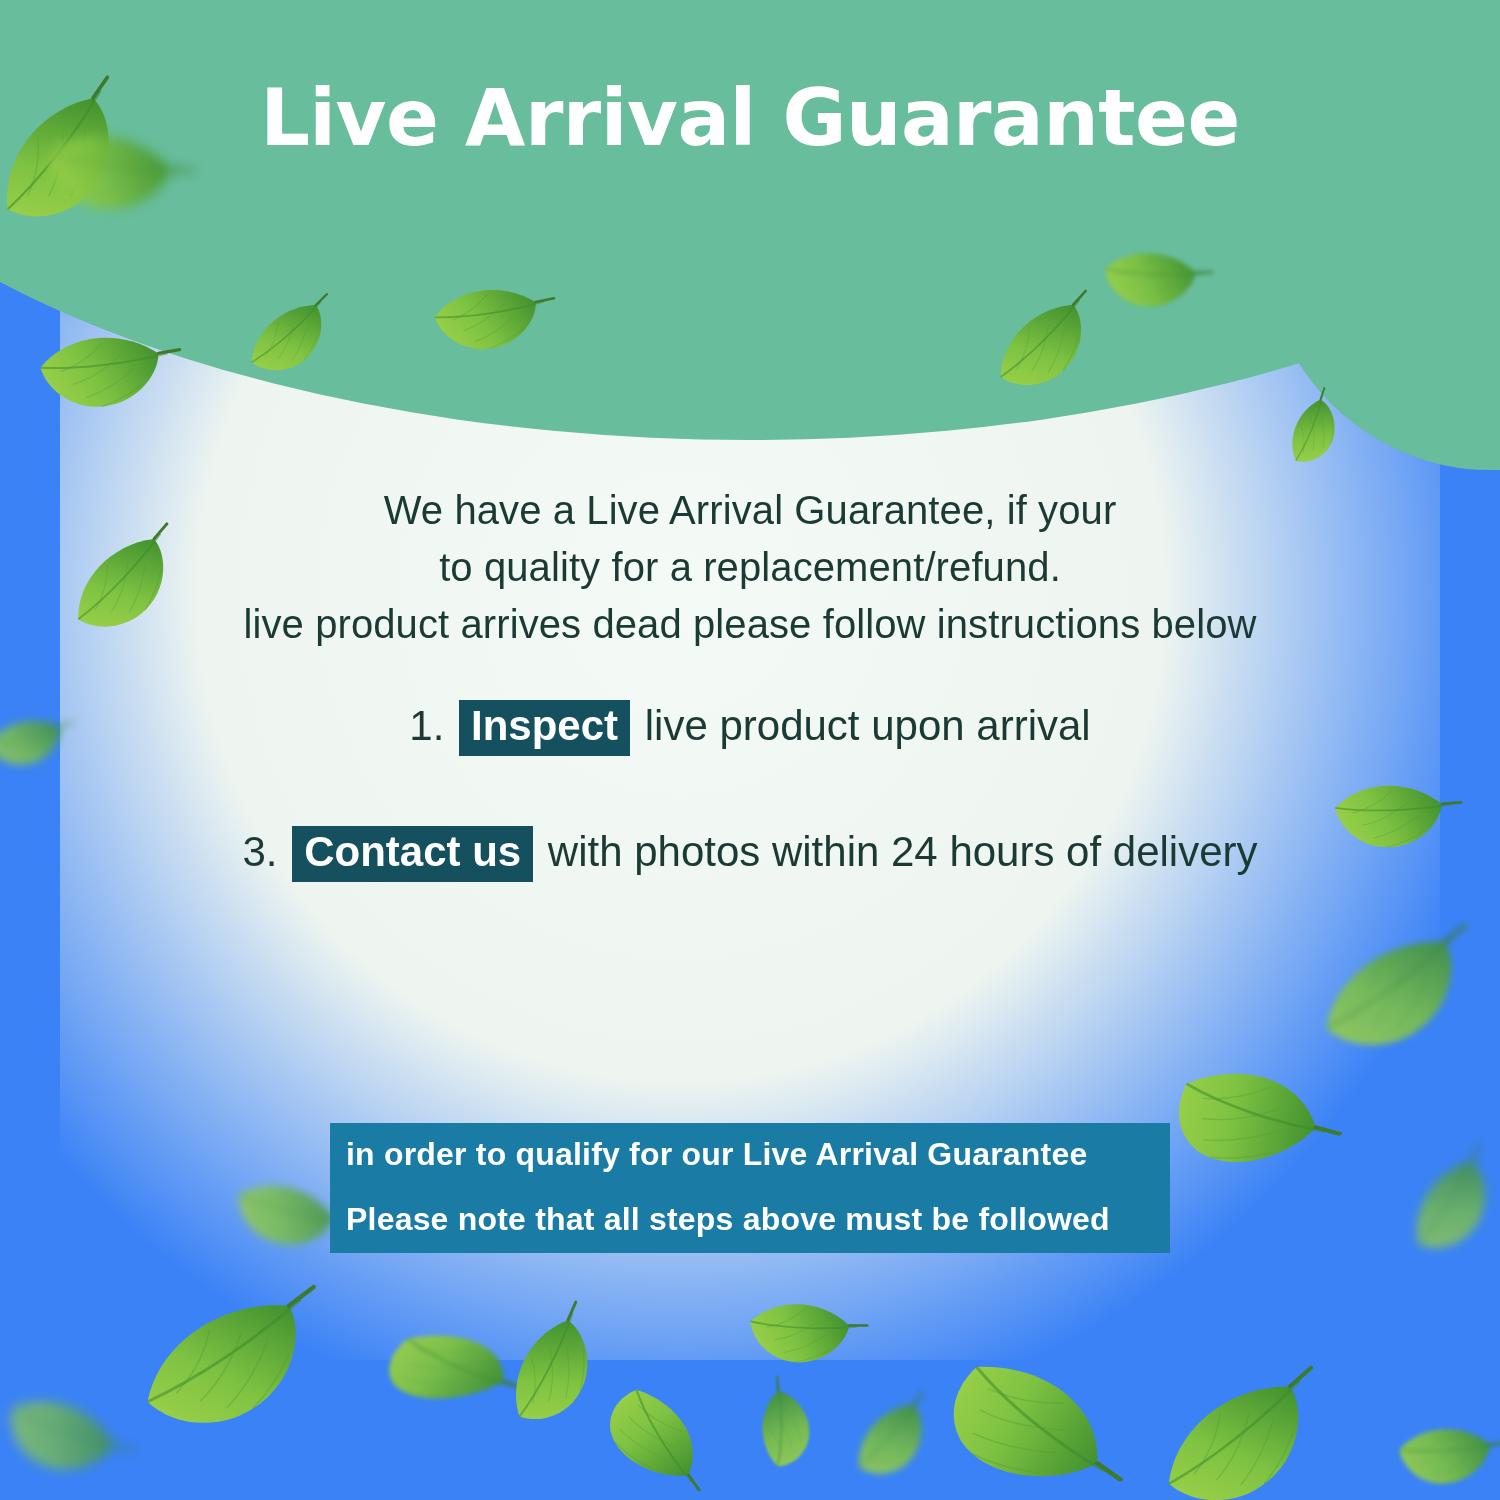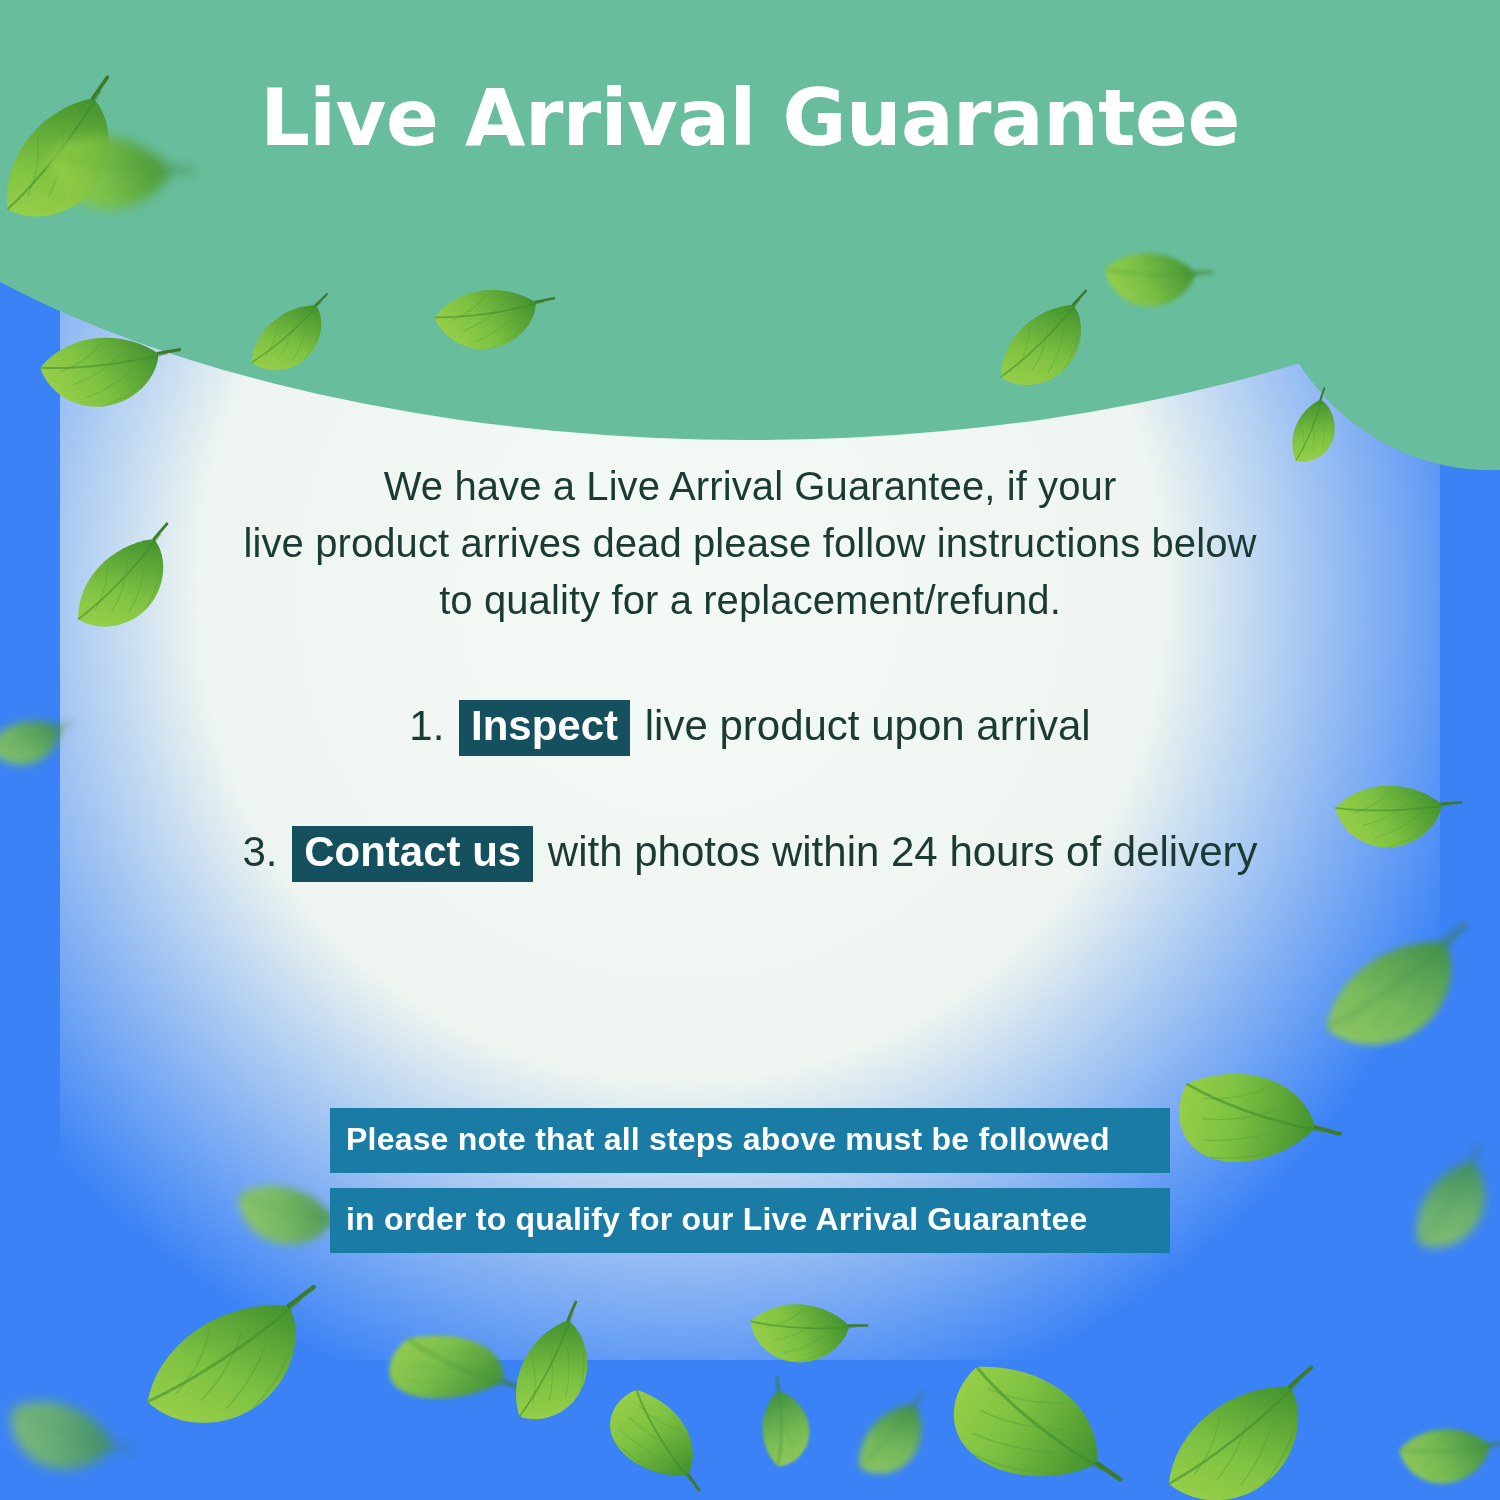--- a/index.html
+++ b/index.html
@@ -78,21 +78,21 @@
   .content {
     position: absolute;
     left: 0;
     top: 0;
     width: 1500px;
     z-index: 5;
   }
 
   .intro {
     position: absolute;
-    top: 458px;
+    top: 482px;
     left: 150px;
     width: 1200px;
     text-align: center;
     color: #1b3a33;
     font-size: 40px;
     line-height: 1.42;
     font-weight: 400;
     letter-spacing: 0.1px;
   }
 
@@ -680,40 +680,40 @@
         </svg>
       </div>
     </div>
 
   <div class="title">Live Arrival Guarantee</div>
 
   <div class="content">
 
     <div class="intro">
       <div>We have a Live Arrival Guarantee, if your</div>
+      <div>to quality for a replacement/refund.</div>
       <div>live product arrives dead please follow instructions below</div>
-      <div>to quality for a replacement/refund.</div>
     </div>
 
     <div class="steps">
 
       <div class="step step-1">
         <span>1.</span>
         <span class="hl">Inspect</span>
         <span>live product upon arrival</span>
       </div>
 
 
       <div class="step step-3">
         <span>3.</span>
         <span class="hl">Contact us</span>
         <span>with photos within 24 hours of delivery</span>
       </div>
 
     </div>
 
     <div class="note" style="top:1108px;">
+      <div class="note-line note-line-2">in order to qualify for our Live Arrival Guarantee</div>
       <div class="note-line note-line-1">Please note that all steps above must be followed</div>
-      <div class="note-line note-line-2">in order to qualify for our Live Arrival Guarantee</div>
     </div>
 
   </div>
 </div>
 
 </body></html>

